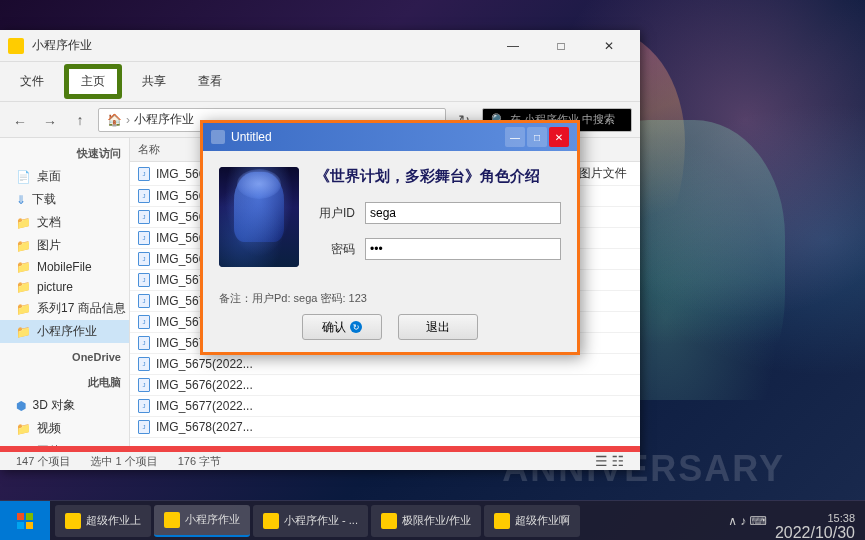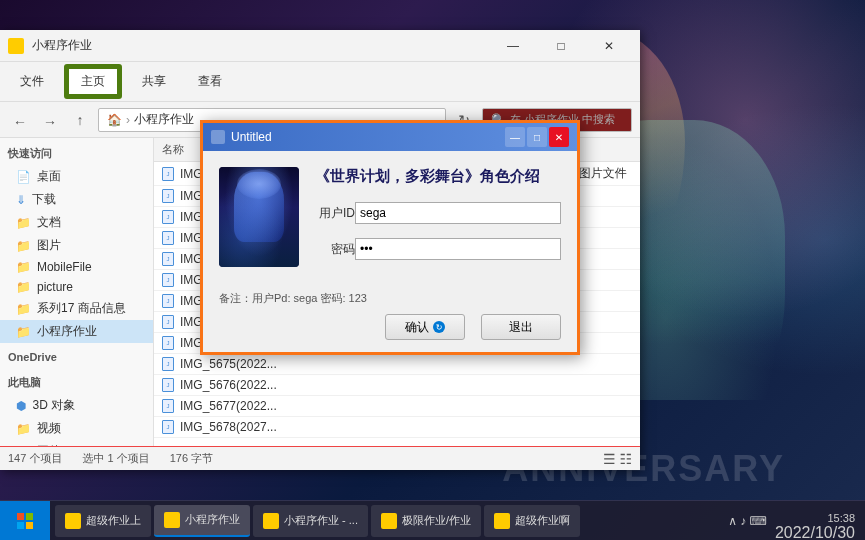--- a/index.html
+++ b/index.html
@@ -211,43 +211,44 @@
       font-size: 12px;
       color: #333;
       gap: 4px;
     }
 
     .search-box {
       width: 150px;
       height: 24px;
       border: 1px solid #bbb;
       border-radius: 2px;
-      background: #7f1d1d;
+      background: #000000;
       display: flex;
       align-items: center;
       padding: 0 8px;
       font-size: 12px;
       color: #999;
       gap: 4px;
     }
 
     
     .explorer-content {
       display: flex;
       flex: 1;
       overflow: hidden;
     }
 
     
     .sidebar {
-      width: 154px;
+      width: 130px;
       background: #f8f8f8;
       border-right: 1px solid #e0e0e0;
       overflow-y: auto;
       padding: 4px 0;
+      text-align: right;
     }
 
     .sidebar-section {
       margin-bottom: 4px;
     }
 
     .sidebar-header {
       padding: 4px 8px;
       font-size: 11px;
       color: #555;
@@ -300,24 +301,24 @@
     .file-name {
       display: flex;
       align-items: center;
       gap: 6px;
     }
 
     
     .status-bar {
       height: 24px;
       background: #f3f3f3;
-      border-top: 1px solid #ef4444;
-      display: flex;
-      align-items: center;
-      padding: 0 8px;
+      border-top: 6px solid #ef4444;
+      display: flex;
+      align-items: center;
+      padding: 0 16px;
       font-size: 11px;
       color: #555;
       gap: 20px;
     }
 
     
     .dialog-overlay {
       position: absolute;
       inset: 0;
       z-index: 200;
@@ -409,20 +410,21 @@
     .dialog-title-main {
       font-size: 15px;
       color: #1a1a5e;
       font-weight: bold;
       margin-bottom: 8px;
     }
 
     .form-row {
       display: flex;
       align-items: center;
+      gap: 10px;
       margin-bottom: 6px;
     }
 
     .form-label {
       width: 40px;
       font-size: 12px;
       color: #333;
       text-align: right;
       flex-shrink: 0;
     }
@@ -442,21 +444,21 @@
     }
 
     .dialog-status {
       font-size: 11px;
       color: #555;
       margin-bottom: 8px;
     }
 
     .dialog-buttons {
       display: flex;
-      justify-content: flex-end;
+      justify-content: center;
       gap: 16px;
     }
 
     .dialog-action-btn {
       width: 80px;
       height: 26px;
       border: 1px solid #aaa;
       background: linear-gradient(to bottom, #f5f5f5, #e0e0e0);
       font-size: 12px;
       cursor: pointer;

